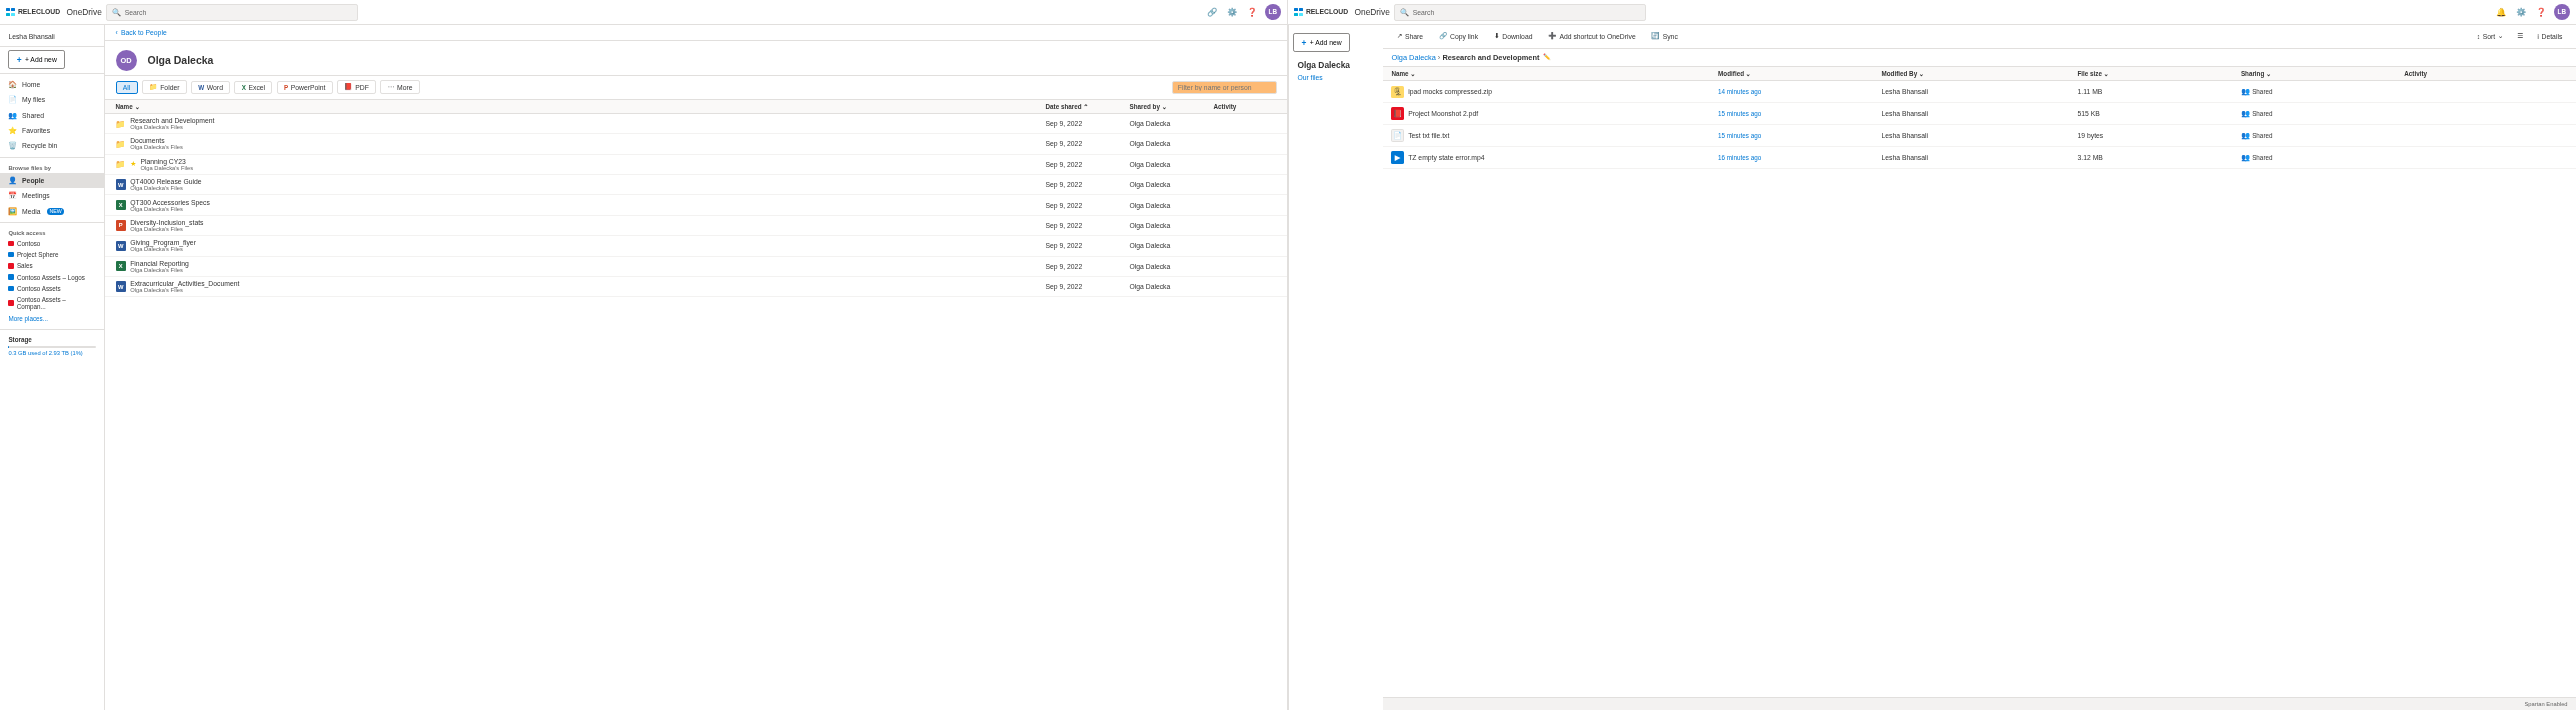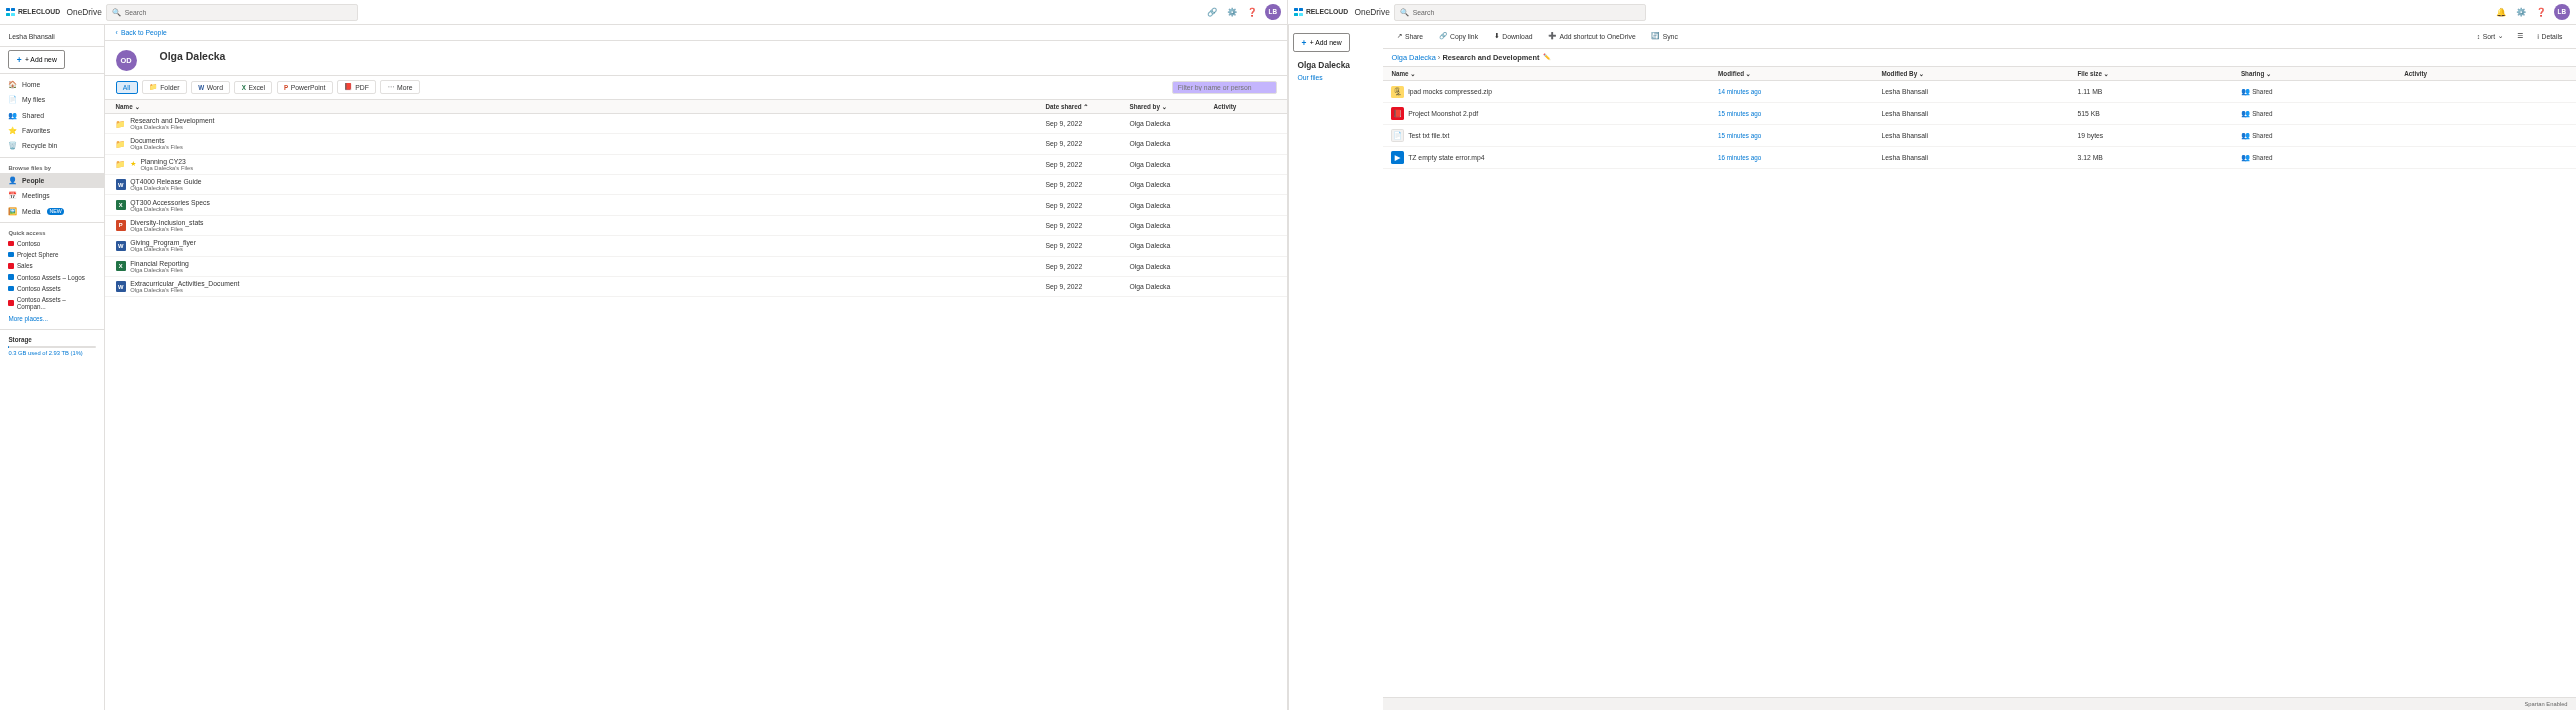--- a/index.html
+++ b/index.html
@@ -213,23 +213,23 @@
       gap: 3.2px;
       font-size: 6.8px;
       color: #0078d4;
       cursor: pointer;
       border-bottom: 0.5px solid #e1dfdd;
     }
 
     
     .person-header {
       display: flex;
-      align-items: flex-start;
+      align-items: center;
       padding: 8.4px 10.5px 4.2px;
-      gap: 23px;
+      gap: 11px;
       border-bottom: 0.5px solid #e1dfdd;
     }
     .person-avatar {
       width: 21px; height: 21px;
       border-radius: 50%;
       background: #8764b8;
       color: #fff;
       display: flex; align-items: center; justify-content: center;
       font-size: 7.4px;
       font-weight: 600;
@@ -262,21 +262,21 @@
     }
     .filter-btn.active { background: #deecf9; border-color: #0078d4; color: #0078d4; }
     .filter-search {
       margin-left: auto;
       padding: 2.1px 5.3px;
       border: 0.5px solid #e1dfdd;
       border-radius: 2.1px;
       font-size: 6.8px;
       width: 105px;
       color: #666;
-      background: #c4b5fd;
+      background: #fdba74;
     }
 
     
     .file-table {
       flex: 1;
     }
     .table-header {
       display: grid;
       grid-template-columns: 1fr 84px 84px 63px;
       padding: 3.2px 10.5px;

